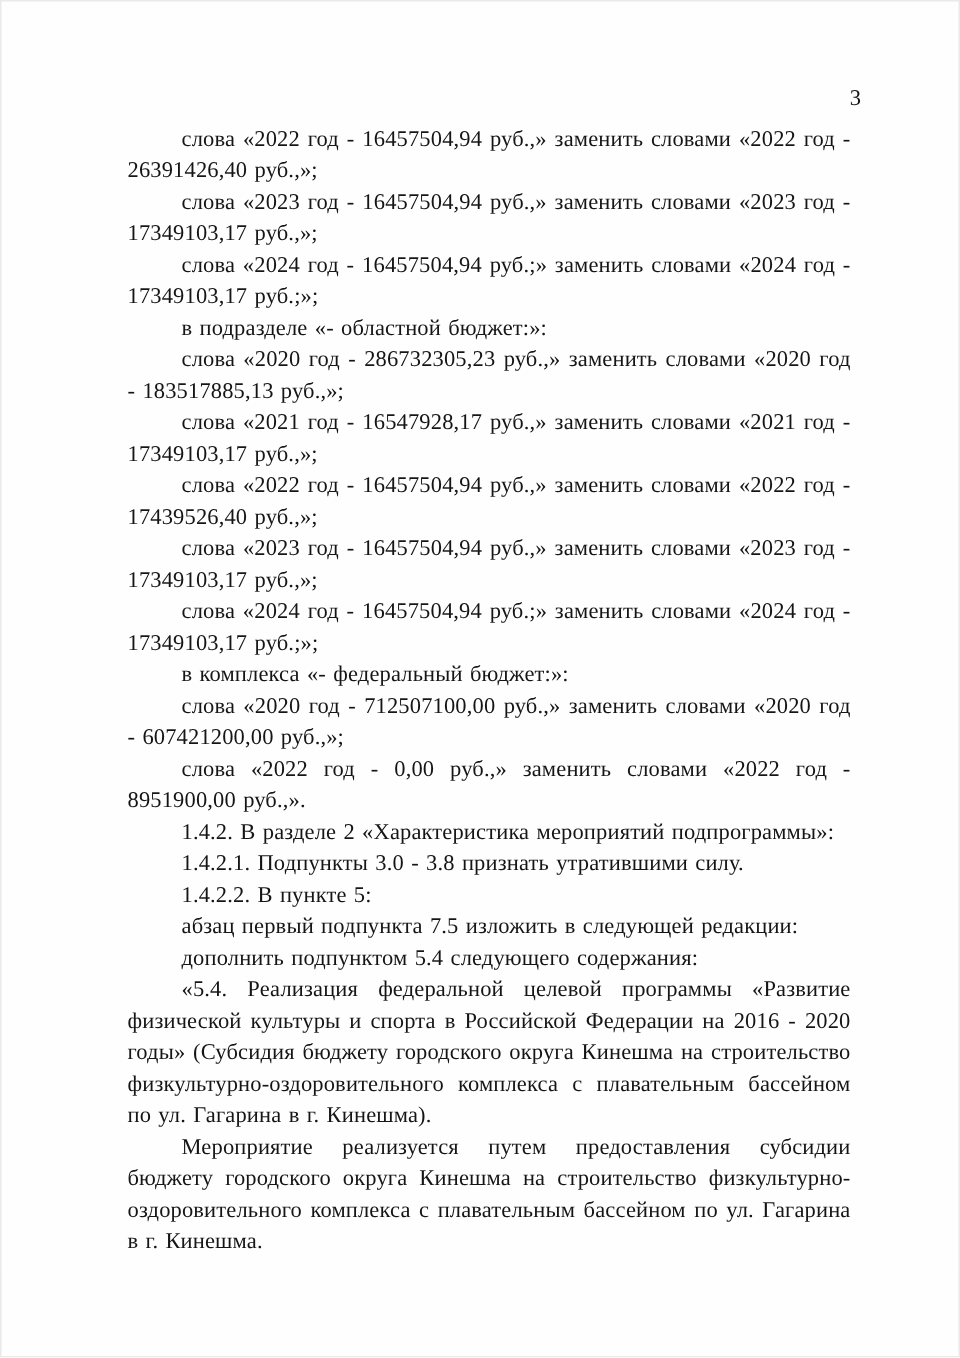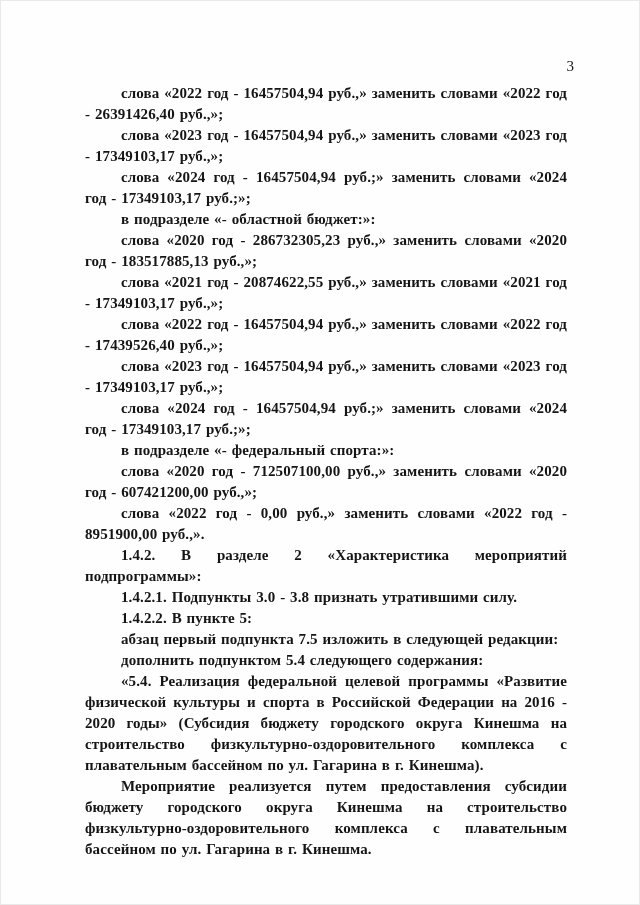--- a/index.html
+++ b/index.html
@@ -33,40 +33,39 @@
   }
   .text-block p {
     margin: 0;
     padding: 0;
     font-size: 15px;
     line-height: 21px;
     text-align: justify;
     text-indent: 36px;
     letter-spacing: 0.1px;
     word-spacing: 1px;
-    font-weight: bold;
   }
 </style>
 </head>
 <body>
 
 <div class="page">
   <div class="page-number">3</div>
 
   <div class="text-block">
     <p>слова «2022 год - 16457504,94 руб.,» заменить словами «2022 год - 26391426,40 руб.,»;</p>
     <p>слова «2023 год - 16457504,94 руб.,» заменить словами «2023 год - 17349103,17 руб.,»;</p>
     <p>слова «2024 год - 16457504,94 руб.;» заменить словами «2024 год - 17349103,17 руб.;»;</p>
     <p>в подразделе «- областной бюджет:»:</p>
     <p>слова «2020 год - 286732305,23 руб.,» заменить словами «2020 год - 183517885,13 руб.,»;</p>
-    <p>слова «2021 год - 20874622,55 руб.,» заменить словами «2021 год - 17349103,17 руб.,»;</p>
+    <p>слова «2021 год - 16547928,17 руб.,» заменить словами «2021 год - 17349103,17 руб.,»;</p>
     <p>слова «2022 год - 16457504,94 руб.,» заменить словами «2022 год - 17439526,40 руб.,»;</p>
     <p>слова «2023 год - 16457504,94 руб.,» заменить словами «2023 год - 17349103,17 руб.,»;</p>
     <p>слова «2024 год - 16457504,94 руб.;» заменить словами «2024 год - 17349103,17 руб.;»;</p>
-    <p>в подразделе «- федеральный спорта:»:</p>
+    <p>в комплекса «- федеральный бюджет:»:</p>
     <p>слова «2020 год - 712507100,00 руб.,» заменить словами «2020 год - 607421200,00 руб.,»;</p>
     <p>слова «2022 год - 0,00 руб.,» заменить словами «2022 год - 8951900,00 руб.,».</p>
     <p>1.4.2. В разделе 2 «Характеристика мероприятий подпрограммы»:</p>
     <p>1.4.2.1. Подпункты 3.0 - 3.8 признать утратившими силу.</p>
     <p>1.4.2.2. В пункте 5:</p>
     <p>абзац первый подпункта 7.5 изложить в следующей редакции:</p>
     <p>дополнить подпунктом 5.4 следующего содержания:</p>
     <p>«5.4. Реализация федеральной целевой программы «Развитие физической культуры и спорта в Российской Федерации на 2016 - 2020 годы» (Субсидия бюджету городского округа Кинешма на строительство физкультурно-оздоровительного комплекса с плавательным бассейном по ул. Гагарина в г. Кинешма).</p>
     <p>Мероприятие реализуется путем предоставления субсидии бюджету городского округа Кинешма на строительство физкультурно-оздоровительного комплекса с плавательным бассейном по ул. Гагарина в г. Кинешма.</p>
 

